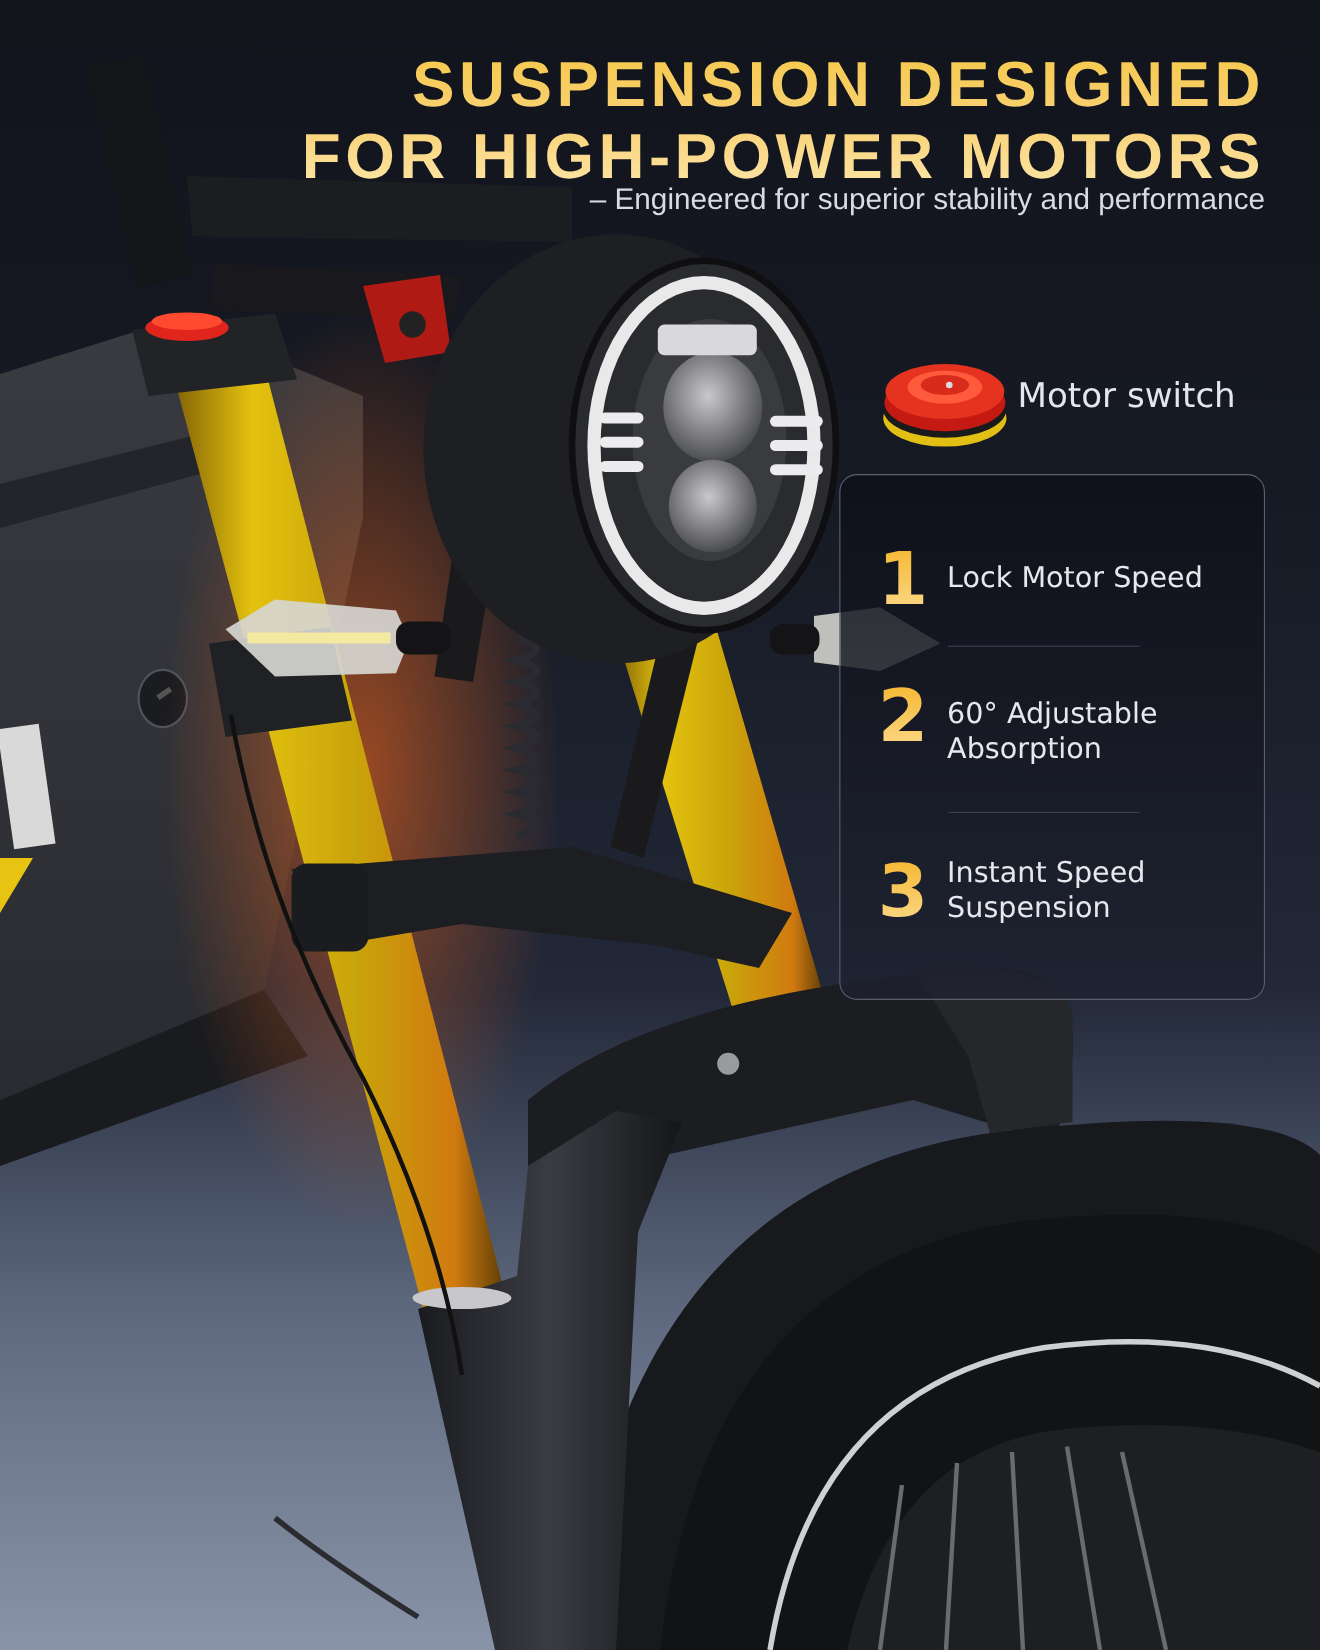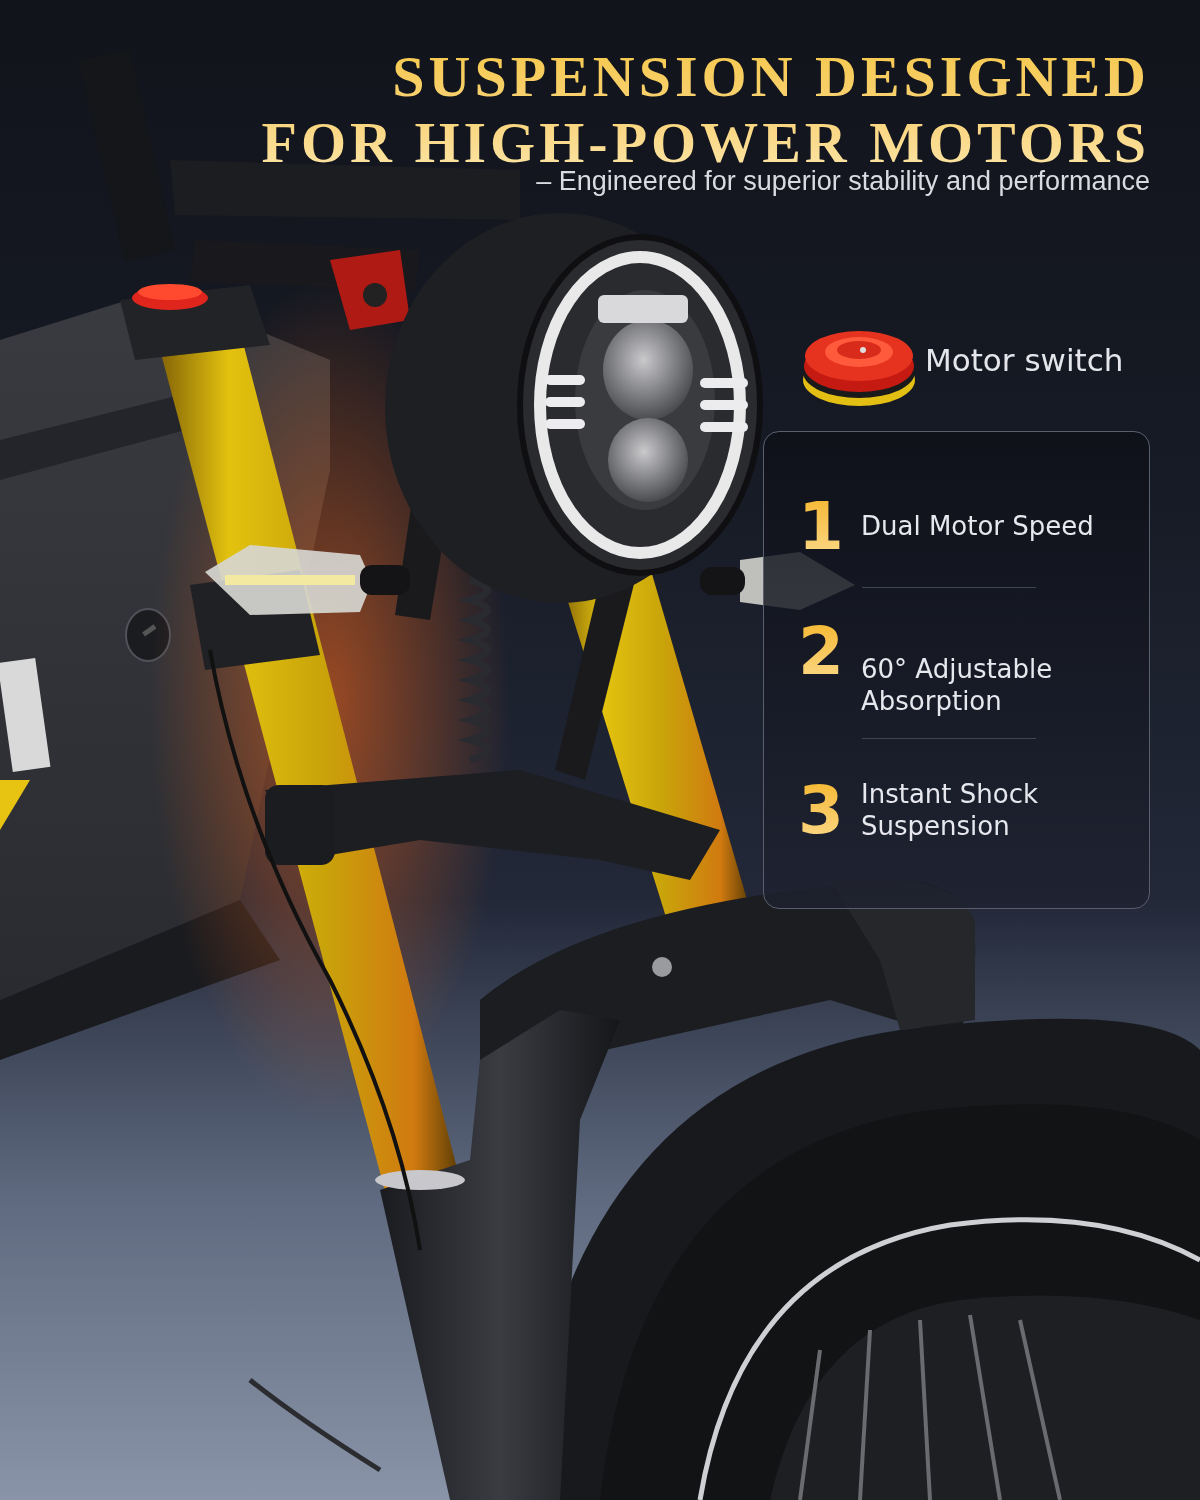--- a/index.html
+++ b/index.html
@@ -6,21 +6,21 @@
   html, body { width:1200px; height:1500px; overflow:hidden; }
   body {
     position:relative;
     background: linear-gradient(180deg, #12141c 0%, #161a24 30%, #222838 60%, #5f6a80 80%, #8a94a8 100%);
     font-family: "DejaVu Sans", sans-serif;
   }
   .scene { position:absolute; inset:0; }
   .title {
     position:absolute; right:50px; top:44px;
     text-align:right;
-    font-family:Liberation Serif, serif;
+    font-family:Liberation Sans, sans-serif;
     font-weight:bold; font-size:58px; letter-spacing:4px; line-height:66px;
     background: linear-gradient(180deg, #f5c84a 0%, #f9d37a 55%, #fce6a8 100%);
     -webkit-background-clip:text; background-clip:text; color:transparent;
   }
   .subtitle {
     position:absolute; right:50px; top:166px;
     font-family:"Liberation Sans", sans-serif;
     font-size:27px; color:#d9dbe2;
   }
   .lock {
@@ -181,34 +181,34 @@
     <ellipse cx="59" cy="28" rx="22" ry="9" fill="#d82b1b"></ellipse>
     <circle cx="63" cy="28" r="3" fill="#ddd"></circle>
   </svg>
   <div class="lock-label">Motor switch</div>
 </div>
 
 <div class="card">
   <div class="feature" style="top:62px;">
     <div class="num">1</div>
     <div class="text" style="top:16px;">
-      <div>Dual Motor Speed</div>
+      <div>Lock Motor Speed</div>
     </div>
   </div>
   <div class="divider" style="top:155px;"></div>
 
   <div class="feature" style="top:187px;">
     <div class="num">2</div>
-    <div class="text" style="top:14px;margin-top:20px;">
+    <div class="text" style="top:14px;">
       <div>60° Adjustable</div>
       <div>Absorption</div>
     </div>
   </div>
   <div class="divider" style="top:306px;"></div>
 
   <div class="feature" style="top:346px;">
     <div class="num">3</div>
     <div class="text" style="top:0px;">
-      <div>Instant Shock</div>
+      <div>Instant Speed</div>
       <div>Suspension</div>
     </div>
   </div>
 </div>
 
 </body></html>

